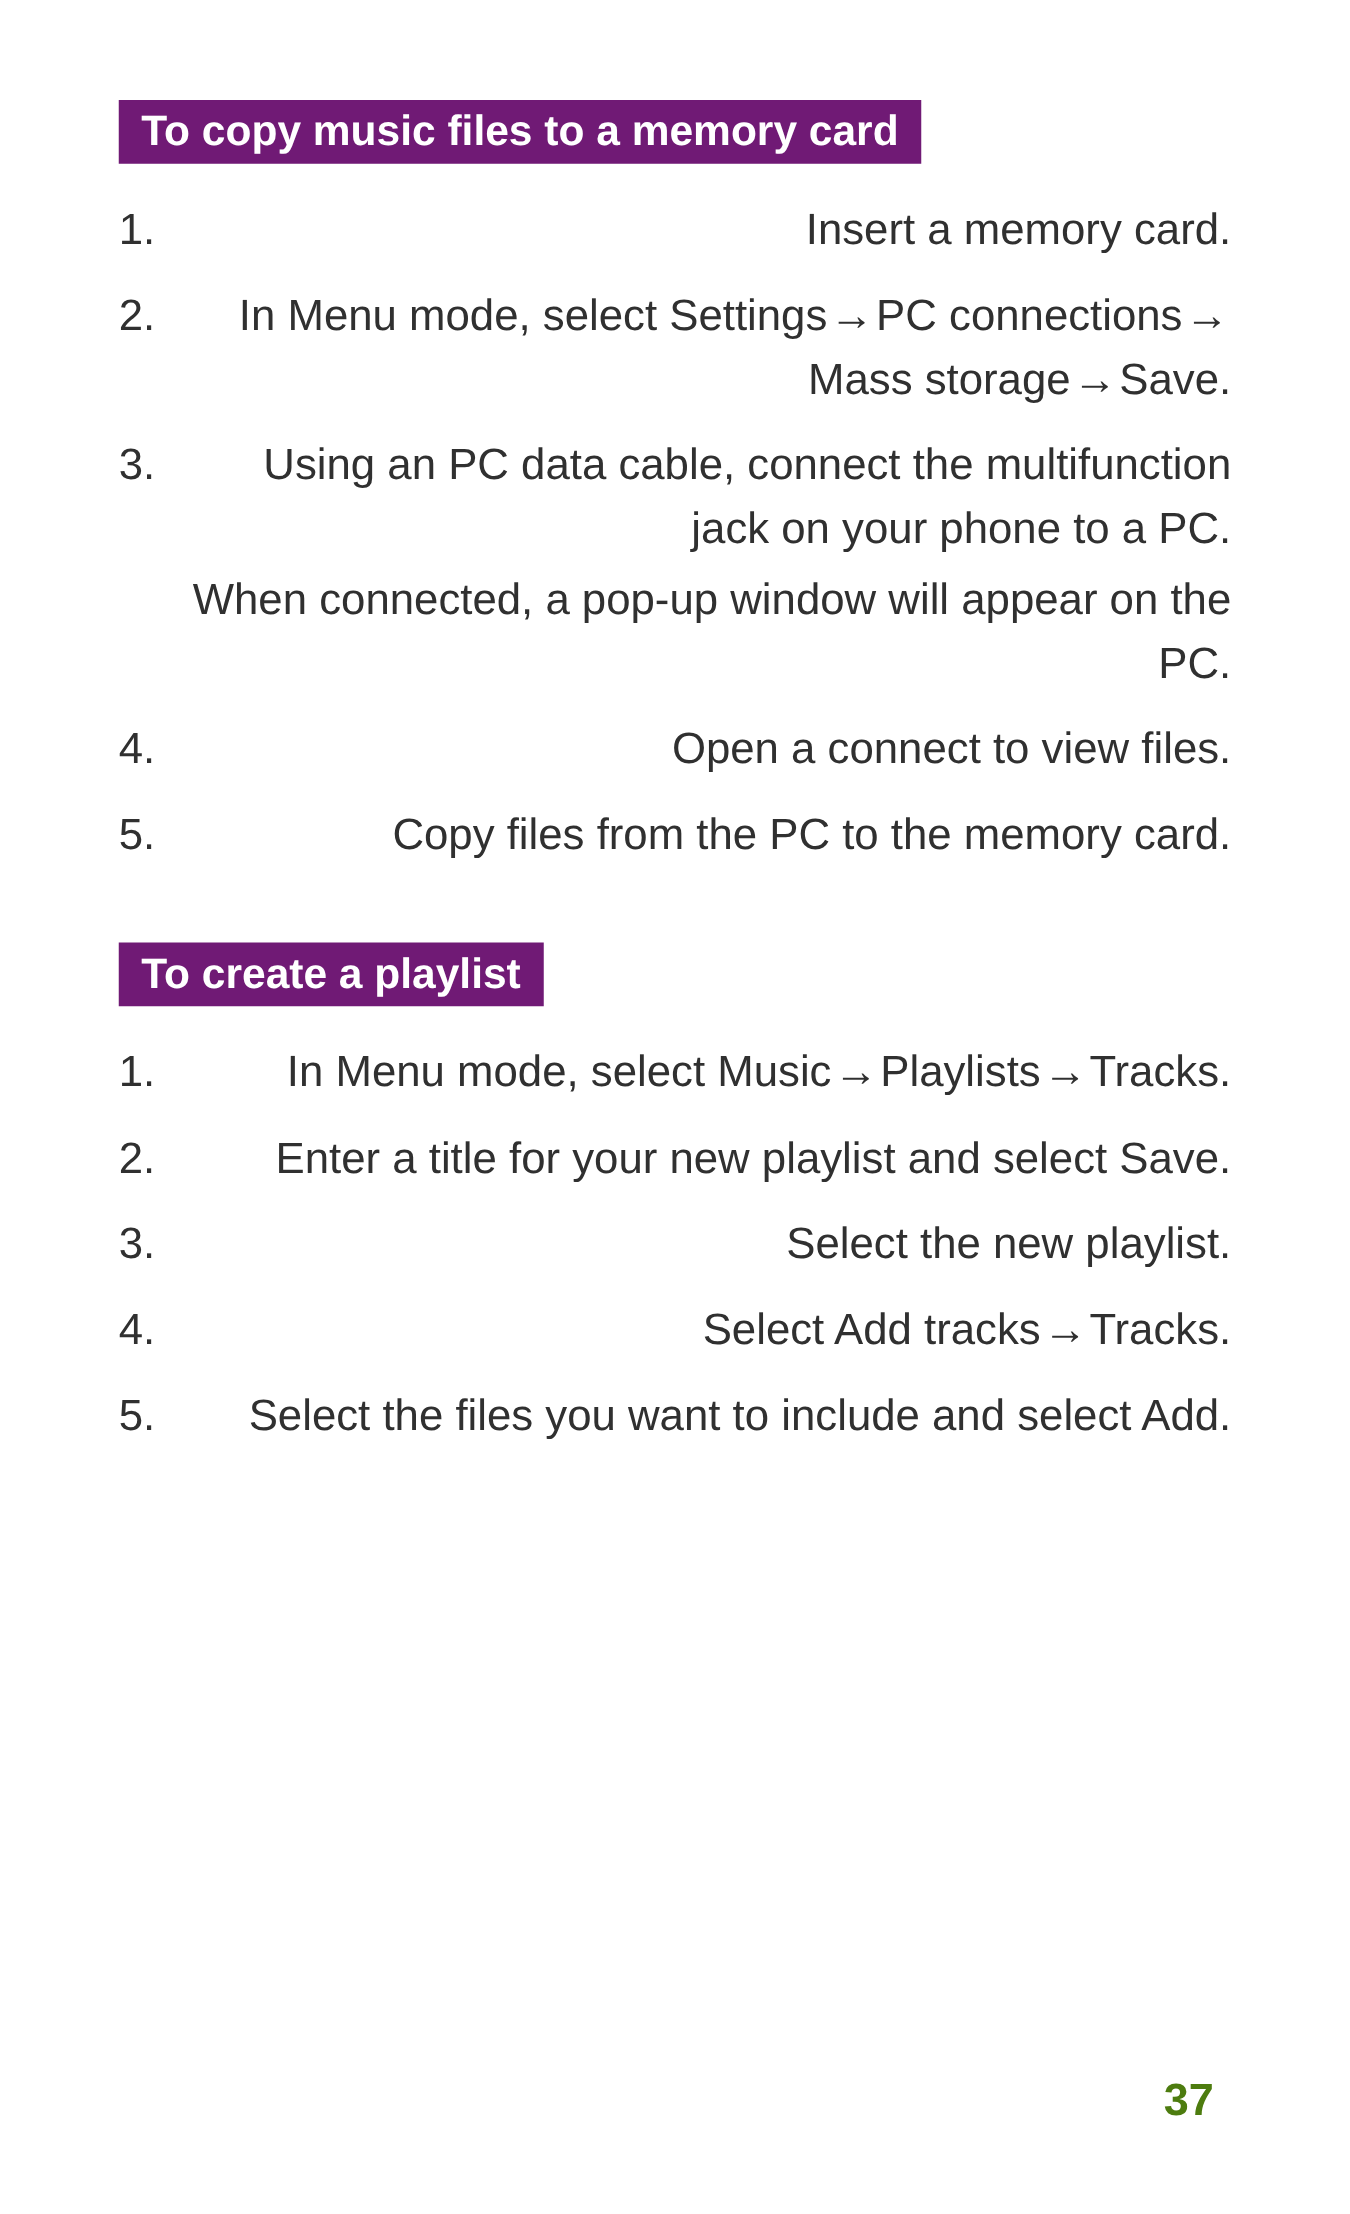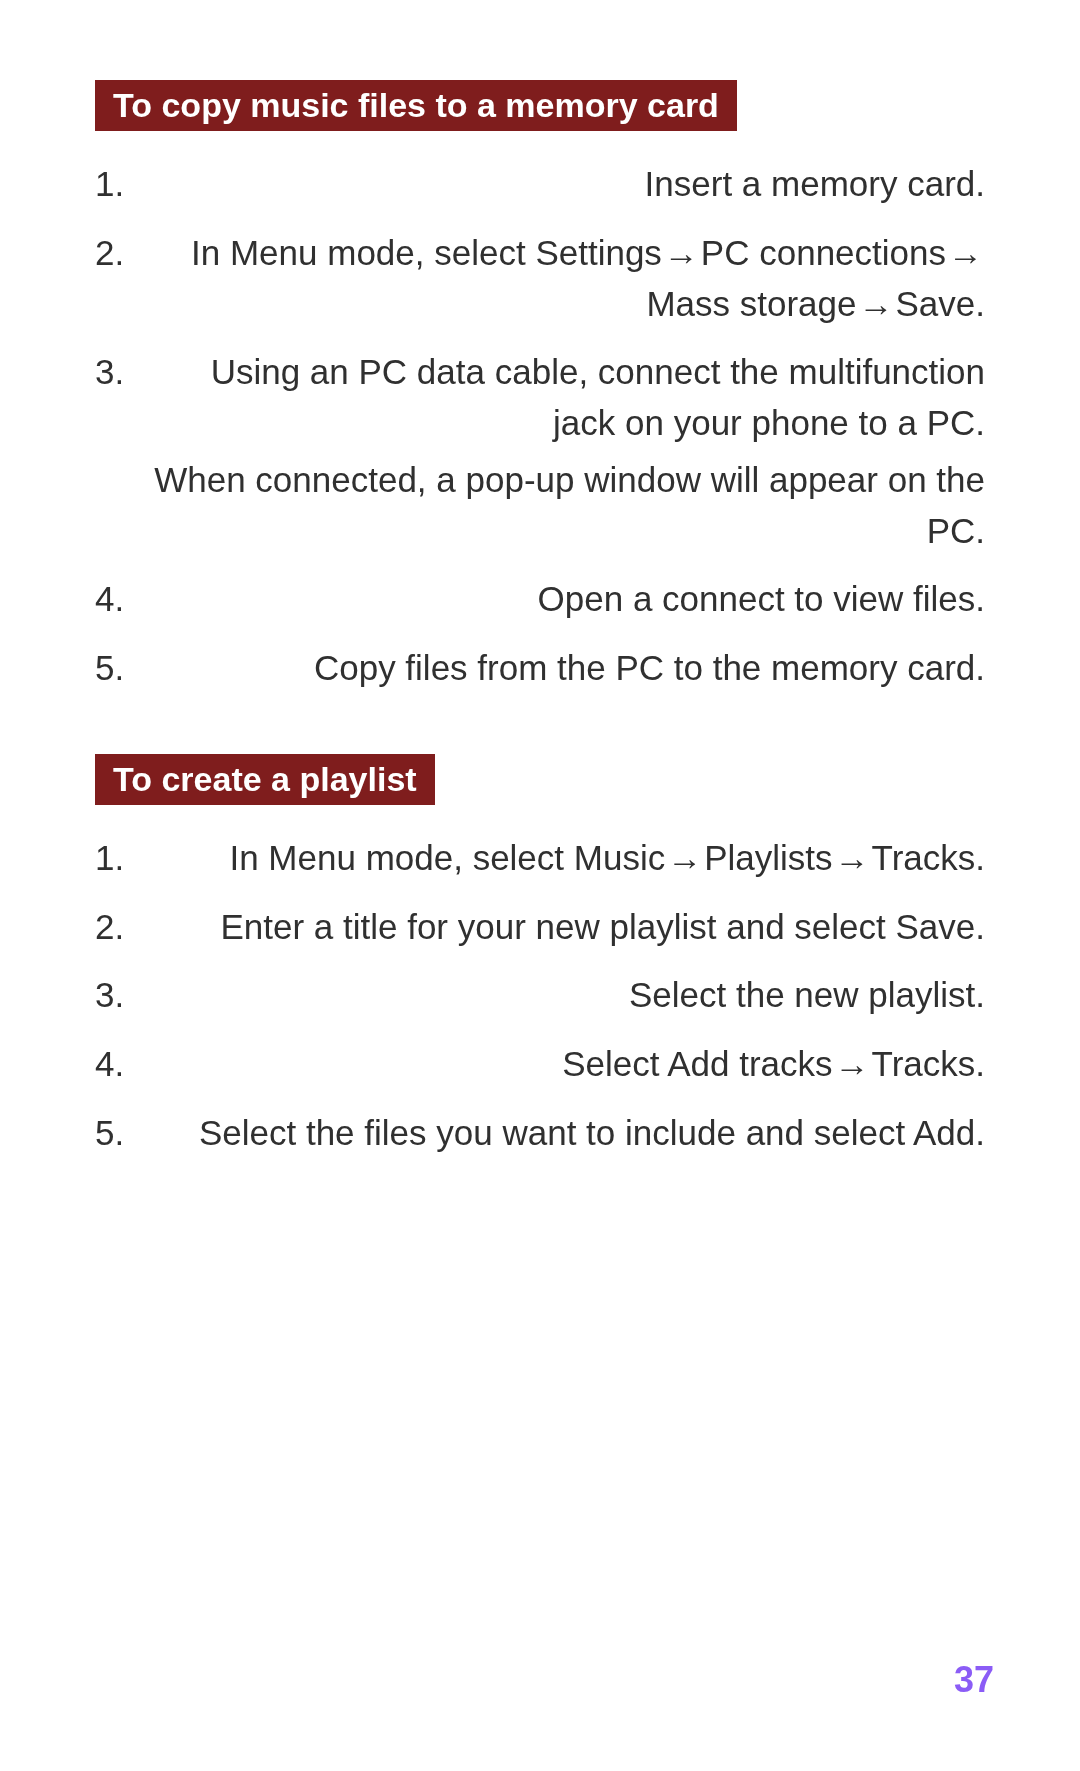--- a/index.html
+++ b/index.html
@@ -13,21 +13,21 @@
   }
   .page {
     position: relative;
     width: 1080px;
     height: 1771px;
     box-sizing: border-box;
     padding: 80px 95px 0 95px;
   }
   .section-heading {
     display: inline-block;
-    background: #7f1d1d;
+    background: #701a75;
     color: #ffffff;
     font-weight: bold;
     font-size: 34px;
     padding: 6px 18px 6px 18px;
     margin-bottom: 28px;
   }
   .section {
     margin-bottom: 60px;
   }
   ol.steps {
@@ -51,25 +51,25 @@
     position: absolute;
     left: 0;
     top: 0;
     font-size: 35px;
     color: #303030;
   }
   .b { font-weight: normal; }
   .arrow { display:inline-block; padding: 0 2px; }
   .page-number {
     position: absolute;
-    right: 86px;
+    right: 109px;
     bottom: 70px;
     font-weight: bold;
     font-size: 36px;
-    color: #8b5cf6;
+    color: #4d7c0f;
   }
   .sub {
     display: block;
     margin-top: 6px;
   }
 </style>
 </head>
 <body>
 
 <div class="page">

